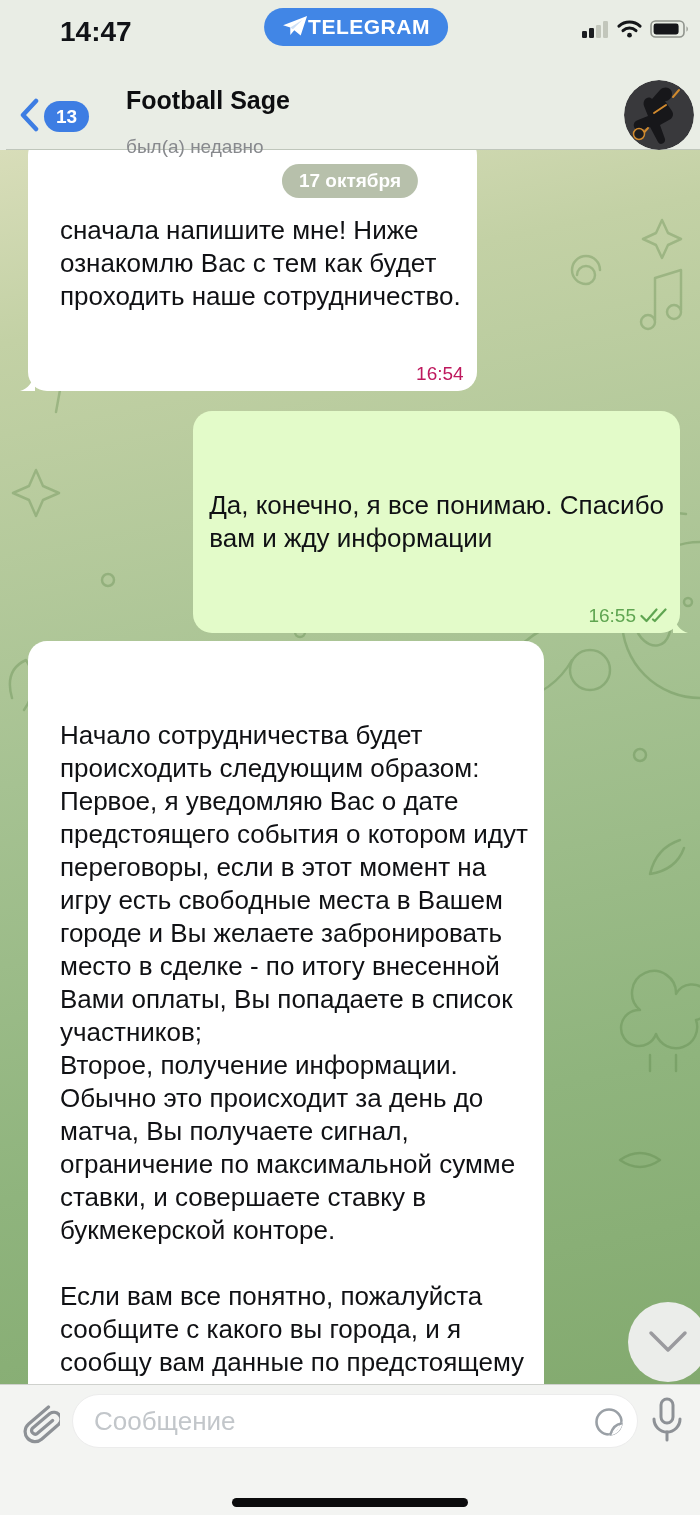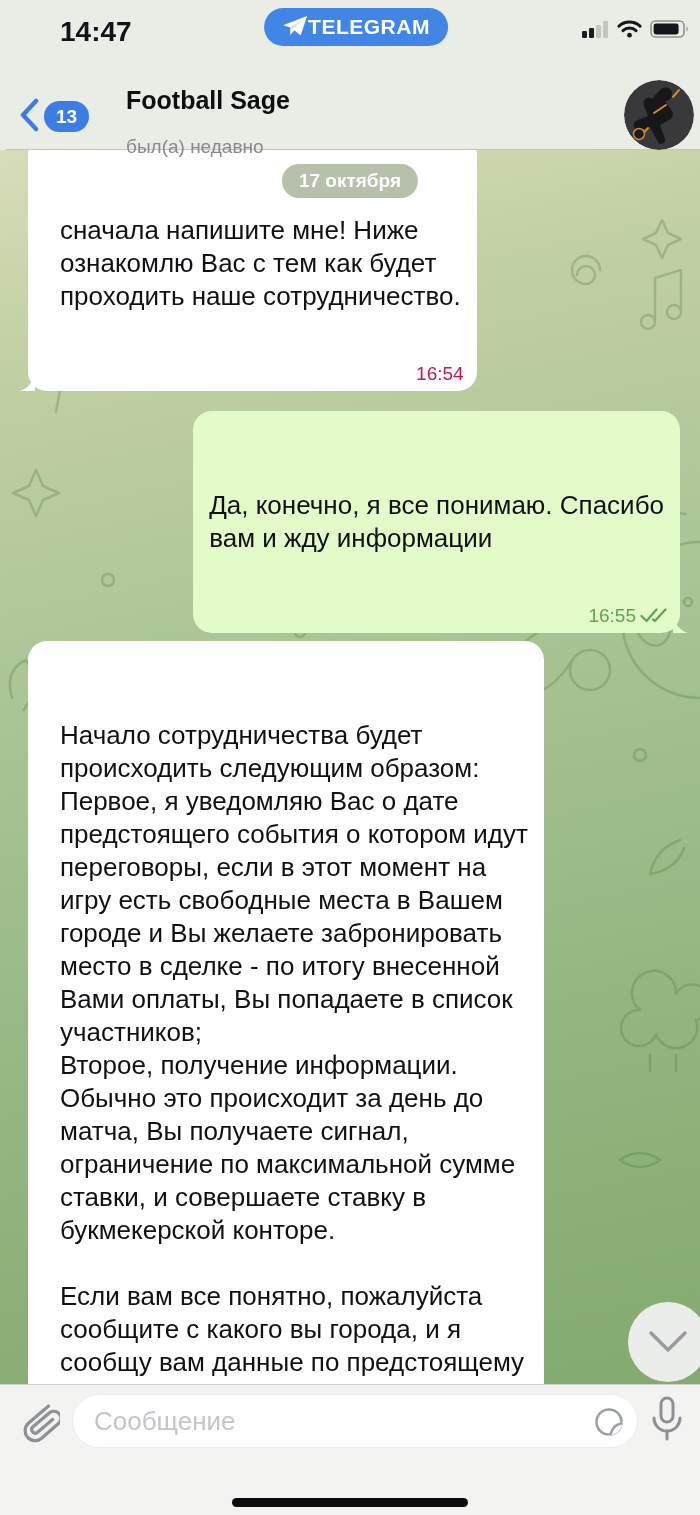--- a/index.html
+++ b/index.html
@@ -73,21 +73,21 @@
   
   .scroll-down{
     position:absolute;z-index:25;left:628px;top:1302px;width:80px;height:80px;border-radius:50%;
     background:rgba(240,240,240,0.95);border:none;display:flex;align-items:center;justify-content:center;cursor:pointer;
   }
   
   .composer{
     position:absolute;z-index:40;left:0;bottom:0;width:700px;height:131px;
     background:#f3f4f2;border-top:1px solid #cfd1cd;box-sizing:border-box;
   }
-  .composer-row{display:flex;align-items:center;gap:12px;padding:9px 16px 0 16px;}
+  .composer-row{display:flex;align-items:flex-end;gap:12px;padding:9px 16px 0 16px;}
   .attach-btn,.mic-btn{background:none;border:none;padding:0;cursor:pointer;display:block;}
   .input-field{
     position:relative;flex:1;height:54px;border-radius:27px;background:#ffffff;
     border:1px solid #ececec;box-sizing:border-box;cursor:text;
   }
   .input-placeholder{
     position:absolute;left:21px;top:0;line-height:52px;font-size:26px;color:#c2c6ca;
   }
   .sticker-btn{position:absolute;right:12px;top:11px;background:none;border:none;padding:0;cursor:pointer;}
   .home-indicator{

